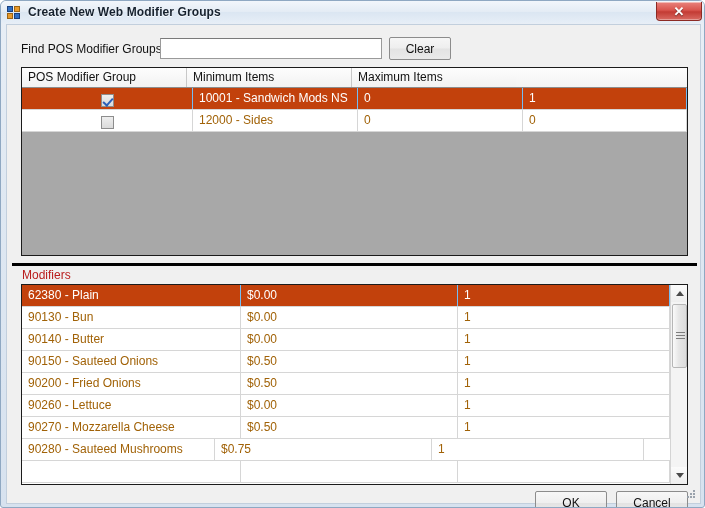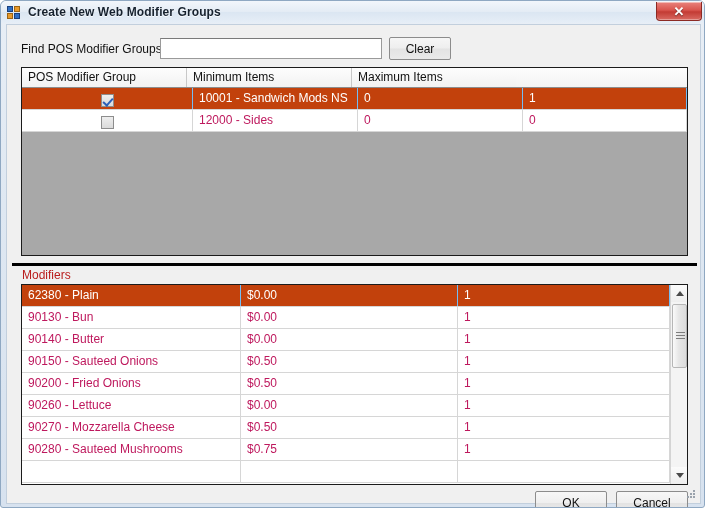--- a/index.html
+++ b/index.html
@@ -137,21 +137,21 @@
 
   .grid-row {
     display: flex;
     height: 22px;
     background: #ffffff;
     border-bottom: 1px solid #d6d6d6;
   }
   .grid-row.selected { background: #c2410c; }
   .grid-row .cell {
     font-size: 12px;
-    color: #be185d;
+    color: #a16207;
     padding: 3px 0 0 6px;
     border-right: 1px solid #d6d6d6;
     overflow: hidden;
     white-space: nowrap;
   }
   .grid-row.selected .cell { color: #ffffff; border-right-color: #74bdf4; }
   .grid-row .cell.center { display: flex; align-items: center; justify-content: center; padding-left: 0; }
 
   
   .cbx {
@@ -357,21 +357,21 @@
         <div class="cell" style="width:219px">90260 - Lettuce</div>
         <div class="cell" style="width:217px">$0.00</div>
         <div class="cell" style="width:212px">1</div>
       </div>
       <div class="grid-row">
         <div class="cell" style="width:219px">90270 - Mozzarella Cheese</div>
         <div class="cell" style="width:217px">$0.50</div>
         <div class="cell" style="width:212px">1</div>
       </div>
       <div class="grid-row">
-        <div class="cell" style="width:219px">90280 - Sauteed Mushrooms</div>
+        <div class="cell" style="width:193px">90280 - Sauteed Mushrooms</div>
         <div class="cell" style="width:217px">$0.75</div>
         <div class="cell" style="width:212px">1</div>
       </div>
       <div class="grid-row">
         <div class="cell" style="width:219px"></div>
         <div class="cell" style="width:217px"></div>
         <div class="cell" style="width:212px"></div>
       </div>
 
       <div id="mod-scroll">

